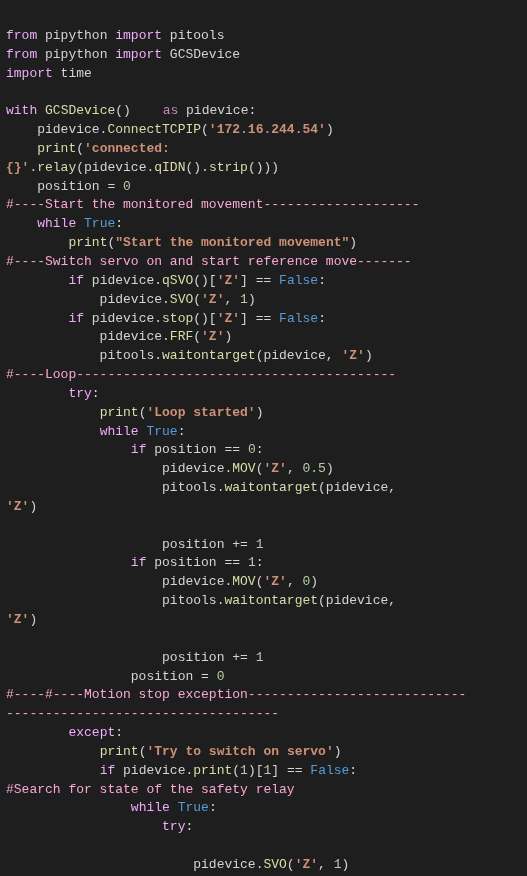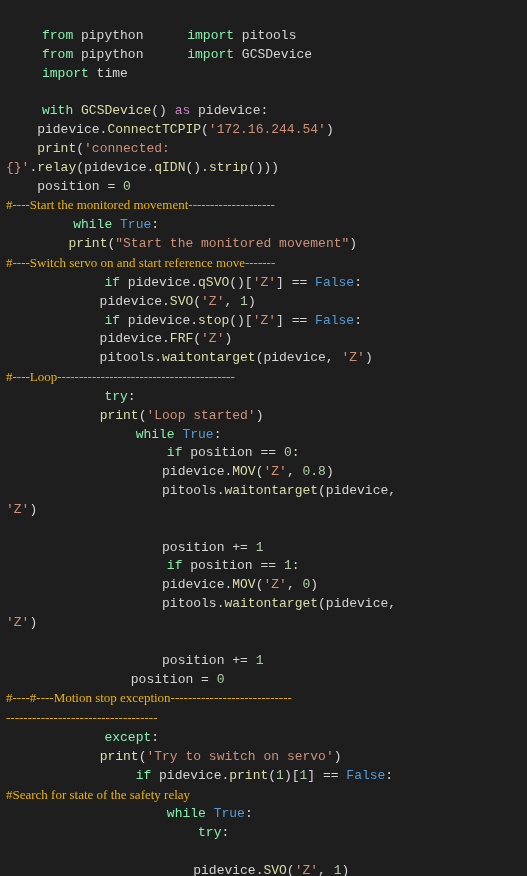--- a/index.html
+++ b/index.html
@@ -14,26 +14,26 @@
       line-height: 1.45;
       color: #d4d4d4;
       width: 527px;
       min-height: 876px;
       padding: 8px 6px;
       overflow-x: auto;
     }
     .code-block {
       white-space: pre;
     }
-    .kw { color: #86efac; margin-left: 36px; }       
-    .kw2 { color: #c586c0; }      
+    .kw { color: #f0abfc; }       
+    .kw2 { color: #c586c0; margin-left: 24px; }      
     .fn { color: #dcdcaa; }       
-    .str { color: #ce9178; }      
+    .str { color: #ce9178; font-weight: bold; }      
     .num { color: #b5cea8; }      
-    .comment { color: #eab308; font-family: Liberation Serif, serif; }  
+    .comment { color: #f9a8d4; }  
     .op { color: #d4d4d4; }      
     .plain { color: #d4d4d4; }
     .true-false { color: #569cd6; }
     .aug-op { color: #d4d4d4; }
   </style>
 </head>
 <body>
 
 <div class="code-block">
 <span class="kw">from</span><span class="plain"> pipython </span><span class="kw">import</span><span class="plain"> pitools
@@ -52,21 +52,21 @@
         </span><span class="kw">if</span><span class="plain"> pidevice.</span><span class="fn">qSVO</span><span class="plain">()[</span><span class="str">'Z'</span><span class="plain">] </span><span class="op">==</span><span class="plain"> </span><span class="true-false">False</span><span class="plain">:
             pidevice.</span><span class="fn">SVO</span><span class="plain">(</span><span class="str">'Z'</span><span class="plain">, </span><span class="num">1</span><span class="plain">)
         </span><span class="kw">if</span><span class="plain"> pidevice.</span><span class="fn">stop</span><span class="plain">()[</span><span class="str">'Z'</span><span class="plain">] </span><span class="op">==</span><span class="plain"> </span><span class="true-false">False</span><span class="plain">:
             pidevice.</span><span class="fn">FRF</span><span class="plain">(</span><span class="str">'Z'</span><span class="plain">)
             pitools.</span><span class="fn">waitontarget</span><span class="plain">(pidevice, </span><span class="str">'Z'</span><span class="plain">)
 </span><span class="comment">#----Loop-----------------------------------------</span><span class="plain">
         </span><span class="kw">try</span><span class="plain">:
             </span><span class="fn">print</span><span class="plain">(</span><span class="str">'Loop started'</span><span class="plain">)
             </span><span class="kw">while</span><span class="plain"> </span><span class="true-false">True</span><span class="plain">:
                 </span><span class="kw">if</span><span class="plain"> position </span><span class="op">==</span><span class="plain"> </span><span class="num">0</span><span class="plain">:
-                    pidevice.</span><span class="fn">MOV</span><span class="plain">(</span><span class="str">'Z'</span><span class="plain">, </span><span class="num">0.8</span><span class="plain">)
+                    pidevice.</span><span class="fn">MOV</span><span class="plain">(</span><span class="str">'Z'</span><span class="plain">, </span><span class="num">0.5</span><span class="plain">)
                     pitools.</span><span class="fn">waitontarget</span><span class="plain">(pidevice,
 </span><span class="str">'Z'</span><span class="plain">)
 
                     position </span><span class="aug-op">+=</span><span class="plain"> </span><span class="num">1</span><span class="plain">
                 </span><span class="kw">if</span><span class="plain"> position </span><span class="op">==</span><span class="plain"> </span><span class="num">1</span><span class="plain">:
                     pidevice.</span><span class="fn">MOV</span><span class="plain">(</span><span class="str">'Z'</span><span class="plain">, </span><span class="num">0</span><span class="plain">)
                     pitools.</span><span class="fn">waitontarget</span><span class="plain">(pidevice,
 </span><span class="str">'Z'</span><span class="plain">)
 
                     position </span><span class="aug-op">+=</span><span class="plain"> </span><span class="num">1</span><span class="plain">

